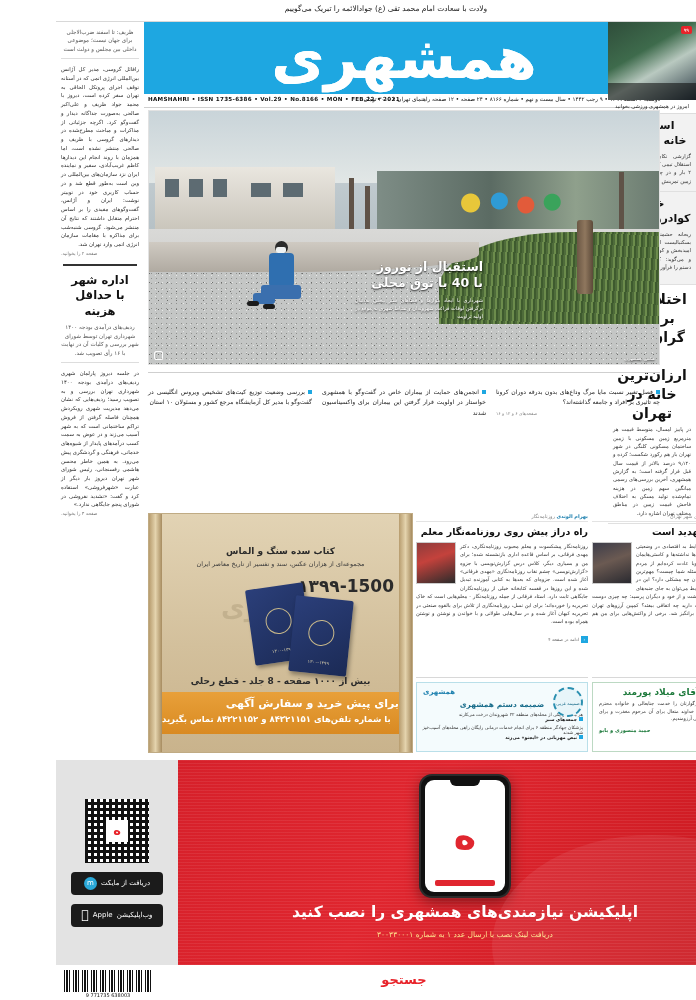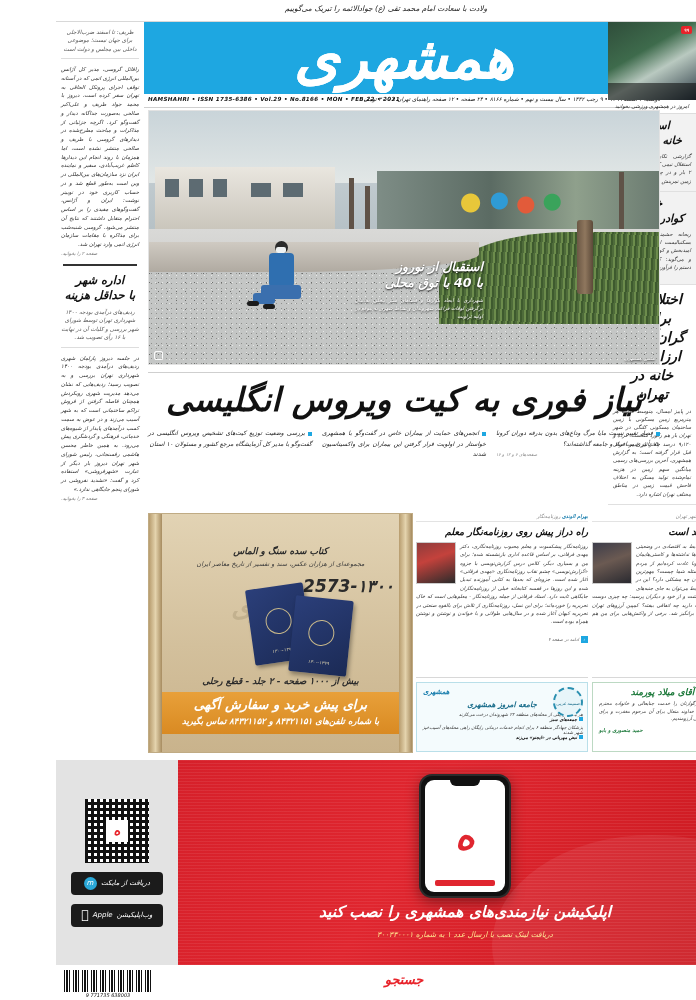--- a/index.html
+++ b/index.html
@@ -2,21 +2,21 @@
 <html lang="fa" dir="rtl"><head>
 <meta charset="utf-8">
 <style>
   * { box-sizing: border-box; margin: 0; padding: 0; }
   html, body {
     width: 696px; height: 1000px;
     background: #ffffff;
     font-family: "DejaVu Sans", "Liberation Sans", sans-serif;
     overflow: hidden;
   }
-  .page { position: relative; width: 640px; height: 1000px; background: #fff; font-style: italic; }
+  .page { position: relative; width: 640px; height: 1000px; background: #fff; }
 
   
   .top-strip {
     position: absolute; top: 0; left: 0; width: 696px; height: 22px;
     border-bottom: 1px solid #d8d8d8;
   }
   .top-hadith {
     position: absolute; top: 4px; left: 120px; width: 420px;
     text-align: center; font-size: 7.5px; color: #1a1a1a; direction: rtl;
     letter-spacing: .2px;
@@ -237,22 +237,22 @@
     width:26px; height:26px; border:1px solid #c8b88a; border-radius:50%;
   }
   .ba-book .yr { position:absolute; bottom:9px; left:0; right:0; text-align:center;
                  font-size:4.6px; color:#d8cfae; }
   .ba-t4 { position:absolute; top:162px; right:18px; left:18px; text-align:center;
            font-size:9px; font-weight:bold; color:#2b2b2b; }
   .ba-band {
     position:absolute; bottom:18px; right:13px; left:13px; height:42px;
     background: linear-gradient(#e8a03a,#d98a22); padding-top:5px;
   }
-  .ba-t5 { text-align:center; font-size:13px; font-weight:bold; color:#fff; }
-  .ba-t6 { text-align:center; font-size:8.5px; font-weight:bold; color:#fff; margin-top:4px; }
+  .ba-t5 { text-align:right; font-size:11px; font-weight:bold; color:#fff; }
+  .ba-t6 { text-align:left; font-size:8.5px; font-weight:bold; color:#fff; margin-top:4px; }
 
   
   .mid-col {
     position: absolute; top: 513px; left: 360px; width: 172px; height: 165px;
     direction: rtl; border-bottom: 1px solid #d8d8d8;
   }
   .right-op {
     position: absolute; top: 513px; left: 536px; width: 160px; height: 165px;
     direction: rtl; border-bottom: 1px solid #d8d8d8;
   }
@@ -496,51 +496,50 @@
     <div class="mp-caption">
       <div class="t1">استقبال از نوروز</div>
       <div class="t1">با 40 با توق محلی</div>
       <div class="t2">شهرداری با ایجاد بلوارها و فضاهای سبز محلی به‌دنبال برگرفتن لوقات فراغت شهروندان و نشاط شهری به موقع در اولیه تراویت</div>
     </div>
     <div class="mp-credit">عکس: همشهری</div>
     <div class="mp-ctrl"></div>
   </div>
 
   <div class="lede">
-    <h1>نیاز فوری به کیت ویروس انگلیسی</h1>
     <div class="lede-subs">
       <div class="sub">
         <span class="bullet"></span><span>فصل تغییر نسبت مایا مرگ وداع‌های بدون بدرقه دوران کرونا چه تأثیری بر افراد و جامعه گذاشته‌اند؟</span>
         <span class="pg">صفحه‌های ۶ و ۱۲ و ۱۶</span>
       </div>
       <div class="sub">
         <span class="bullet"></span><span>انجمن‌های حمایت از بیماران خاص در گفت‌وگو با همشهری خواستار در اولویت قرار گرفتن این بیماران برای واکسیناسیون شدند</span>
       </div>
       <div class="sub">
         <span class="bullet"></span><span>بررسی وضعیت توزیع کیت‌های تشخیص ویروس انگلیسی در گفت‌وگو با مدیر کل آزمایشگاه مرجع کشور و مسئولان ۱۰ استان</span>
       </div>
     </div>
   </div>
 
   <div class="book-ad">
     <div class="ba-t2">کتاب سده سنگ و الماس</div>
     <div class="ba-t3">مجموعه‌ای از هزاران عکس، سند و تفسیر از تاریخ معاصر ایران</div>
     <div class="ba-wm">همشهری</div>
-    <div class="ba-years">2573-۱۳۰۰</div>
+    <div class="ba-years">۱۳۹۹-1500</div>
     <div class="ba-books">
       <div class="ba-book" style="left:8px;top:10px;transform:rotate(-8deg);">
         <div class="seal"></div>
         <div class="yr">۱۳۰۰-۱۳۹۹</div>
       </div>
       <div class="ba-book" style="left:50px;top:22px;transform:rotate(6deg);">
         <div class="seal"></div>
         <div class="yr">۱۳۰۰-۱۳۹۹</div>
       </div>
     </div>
-    <div class="ba-t4">بیش از ۱۰۰۰ صفحه - ۲ جلد - قطع رحلی</div>
+    <div class="ba-t4">بیش از ۱۰۰۰ صفحه - 8 جلد - قطع رحلی</div>
     <div class="ba-band">
       <div class="ba-t5">برای پیش خرید و سفارش آگهی</div>
       <div class="ba-t6">با شماره تلفن‌های ۸۴۳۲۱۱۵۱ و ۸۴۳۲۱۱۵۲ تماس بگیرید</div>
     </div>
   </div>
 
   <div class="mid-col">
     <div class="op-byline">
       <b>بهرام الوندی</b>
       <span>روزنامه‌نگار</span>
@@ -566,21 +565,21 @@
       <div class="op-body">امروز به‌دلیل کرونا و شرایط بد اقتصادی در وضعیتی قرار گرفته‌ایم که توانستن‌ها نداشته‌ها و کاستی‌هایمان پررنگ‌تر شده است و گویا عادت کرده‌ایم از مردم پرسیده شود مشکل یا مسئله شما چیست؟ مهم‌ترین مسئله تهران چیست؟ تهران چه مشکلی دارد؟ این در حالی است که در این شرایط می‌توان به جای جنبه‌های منفی رویکرد سازنده‌ای داشت و از خود و دیگران پرسید: چه چیزی دوست داری؟ یا در تهران دوست دارید چه اتفاقی بیفتد؟ کمپین آرزوهای تهران هنگام مطرح شدن چالش برانگیز شد. برخی از واکنش‌هایی برای من هم پرسش انگیز بود.</div>
     </div>
     <span class="op-more">
       <span class="sq">‹</span><span>ادامه در صفحه ۲</span>
     </span>
   </div>
 
   <div class="ad-supp">
     <div class="logo">همشهری</div>
     <div class="stamp">ضمیمه غربی</div>
-    <div class="title">جامعه امروز همشهری</div>
+    <div class="title">ضمیمه دستم همشهری</div>
     <div class="li">
       <span>هر هفته در یکی از محله‌های منطقه ۲۲ شهروندان درخت می‌کارند</span><br>
       <span class="sq"></span><b>جمعه‌های سبز</b>
     </div>
     <div class="li">
       <span>پزشکان جهادگر منطقه ۶ برای انجام خدمات درمانی رایگان راهی محله‌های آسیب‌خیز شهر شدند</span><br>
       <span class="sq"></span><b>نبض مهربانی در «ایجنو» می‌زند</b>
     </div>
   </div>
 

